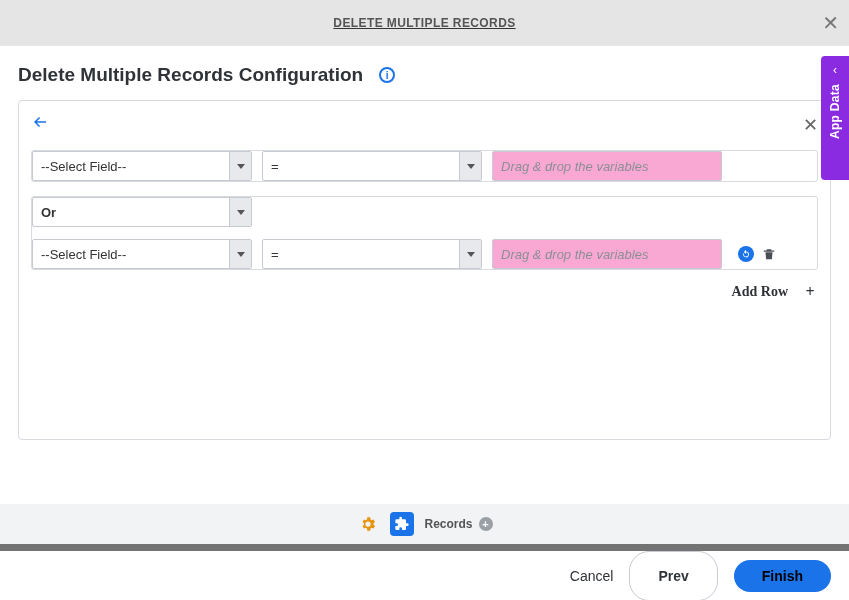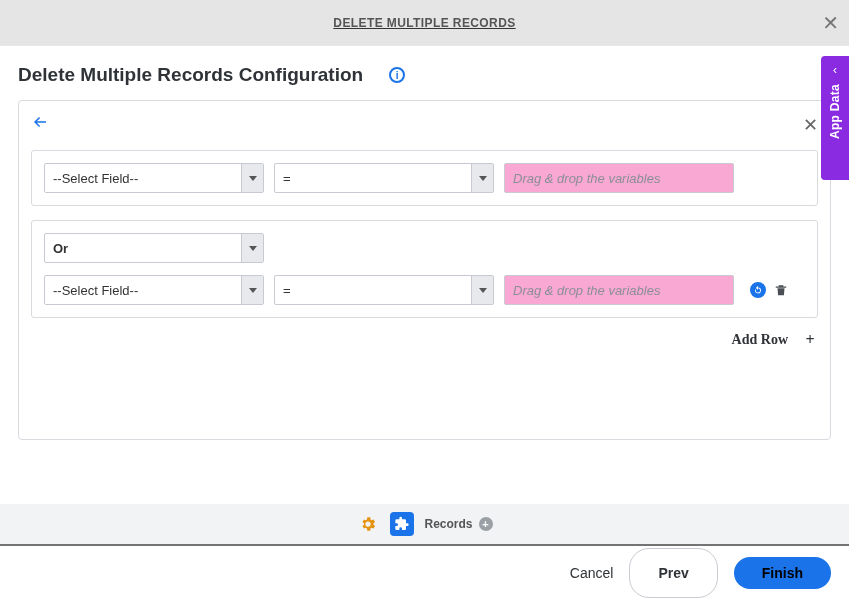--- a/index.html
+++ b/index.html
@@ -5,30 +5,30 @@
   * { box-sizing: border-box; margin: 0; padding: 0; }
   html, body { width: 849px; height: 600px; font-family: Arial, Helvetica, sans-serif; background: #fff; color: #333; overflow: hidden; }
   .modal { width: 849px; height: 600px; display: flex; flex-direction: column; position: relative; }
 
   .modal-header { background: #e5e5e5; height: 46px; display: flex; align-items: center; justify-content: center; position: relative; border-bottom: 1px solid #e5e7ea; text-decoration: underline; }
   .modal-title { font-size: 12px; font-weight: 600; letter-spacing: 0.4px; color: #555; }
   .modal-close { position: absolute; right: 10px; top: 50%; transform: translateY(-50%); cursor: pointer; font-size: 20px; color: #777; background: none; border: none; line-height: 1; }
 
   .body-wrap { flex: 1; padding: 18px 18px 0 18px; position: relative; }
 
-  .section-title-row { display: flex; align-items: center; gap: 26px; margin-bottom: 14px; }
+  .section-title-row { display: flex; align-items: center; gap: 16px; margin-bottom: 14px; }
   .section-title { font-size: 19px; font-weight: 700; color: #2f3337; }
   .info-icon { width: 16px; height: 16px; border: 2px solid #1a73e8; border-radius: 50%; display: inline-flex; align-items: center; justify-content: center; font-size: 10px; color: #1a73e8; font-weight: 700; font-style: normal; }
 
   .builder-panel { border: 1px solid #d7dadf; border-radius: 4px; padding: 12px 12px 16px 12px; min-height: 340px; }
   .builder-toolbar { display: flex; align-items: center; justify-content: space-between; margin-bottom: 14px; }
   .back-arrow { color: #1a73e8; font-size: 18px; cursor: pointer; background: none; border: none; }
   .panel-close { color: #666; font-size: 18px; cursor: pointer; background: none; border: none; }
 
-  .rule-group { border: 1px solid #d7dadf; border-radius: 3px; padding: 12px; margin-bottom: 14px; }
+  .rule-group { border: 1px solid #d7dadf; border-radius: 3px; margin-bottom: 14px; }
   .rule-row { display: flex; align-items: center; gap: 10px; }
   .rule-row + .rule-row { margin-top: 12px; }
 
   .select-like { position: relative; display: inline-flex; align-items: center; background: #fff; border: 1px solid #c7cbd1; border-radius: 2px; height: 30px; font-size: 13px; color: #333; }
   .select-like .sel-text { padding: 0 8px; flex: 1; white-space: nowrap; overflow: hidden; text-overflow: ellipsis; text-align: left; }
   .select-like .caret-btn { width: 22px; height: 100%; background: #e7e9ec; border-left: 1px solid #c7cbd1; display: flex; align-items: center; justify-content: center; cursor: pointer; color: #333; }
   .select-like .caret-btn::after { content: ''; width: 0; height: 0; border-left: 4px solid transparent; border-right: 4px solid transparent; border-top: 5px solid #555; }
   .select-field { width: 220px; }
   .select-op    { width: 220px; }
   .select-logic { width: 220px; font-weight: bold; }
@@ -50,21 +50,21 @@
   .side-tab .vtext { writing-mode: vertical-rl; transform: rotate(180deg); font-size: 12px; font-weight: 600; letter-spacing: 0.3px; }
 
   .advanced-bar { height: 40px; background: #f1f3f5; display: flex; align-items: center; justify-content: center; gap: 10px; }
   .adv-icon { width: 24px; height: 24px; display: inline-flex; align-items: center; justify-content: center; border-radius: 4px; cursor: pointer; }
   .adv-gear svg { width: 18px; height: 18px; fill: #e59413; }
   .adv-puzzle { background: #1a73e8; }
   .adv-puzzle svg { width: 16px; height: 16px; fill: #fff; }
   .adv-label { font-size: 12px; font-weight: 600; color: #555; display: inline-flex; align-items: center; gap: 6px; }
   .adv-plus { width: 14px; height: 14px; border-radius: 50%; background: #9aa0a6; display: inline-flex; align-items: center; justify-content: center; color: #fff; font-size: 11px; font-weight: 700; line-height: 1; }
 
-  .footer { height: 56px; background: #fff; display: flex; align-items: center; justify-content: flex-end; gap: 16px; padding: 0 18px; border-top: 2px solid #737373; }
+  .footer { height: 56px; background: #fff; display: flex; align-items: center; justify-content: flex-end; gap: 16px; padding: 0 18px; border-top: 7px solid #737373; }
   .btn-link { background: none; border: none; font-size: 14px; color: #2f3337; cursor: pointer; font-weight: 500; }
   .btn-outline { background: #fff; border: 1px solid #c7cbd1; border-radius: 20px; padding: 16px 28px; font-size: 14px; color: #2f3337; cursor: pointer; font-weight: 600; }
   .btn-primary { background: #1a73e8; border: none; border-radius: 20px; padding: 8px 28px; font-size: 14px; color: #000000; cursor: pointer; font-weight: 600; text-align: right; }
 </style>
 </head>
 <body>
 
 <div class="modal">
 
   <div class="modal-header">

